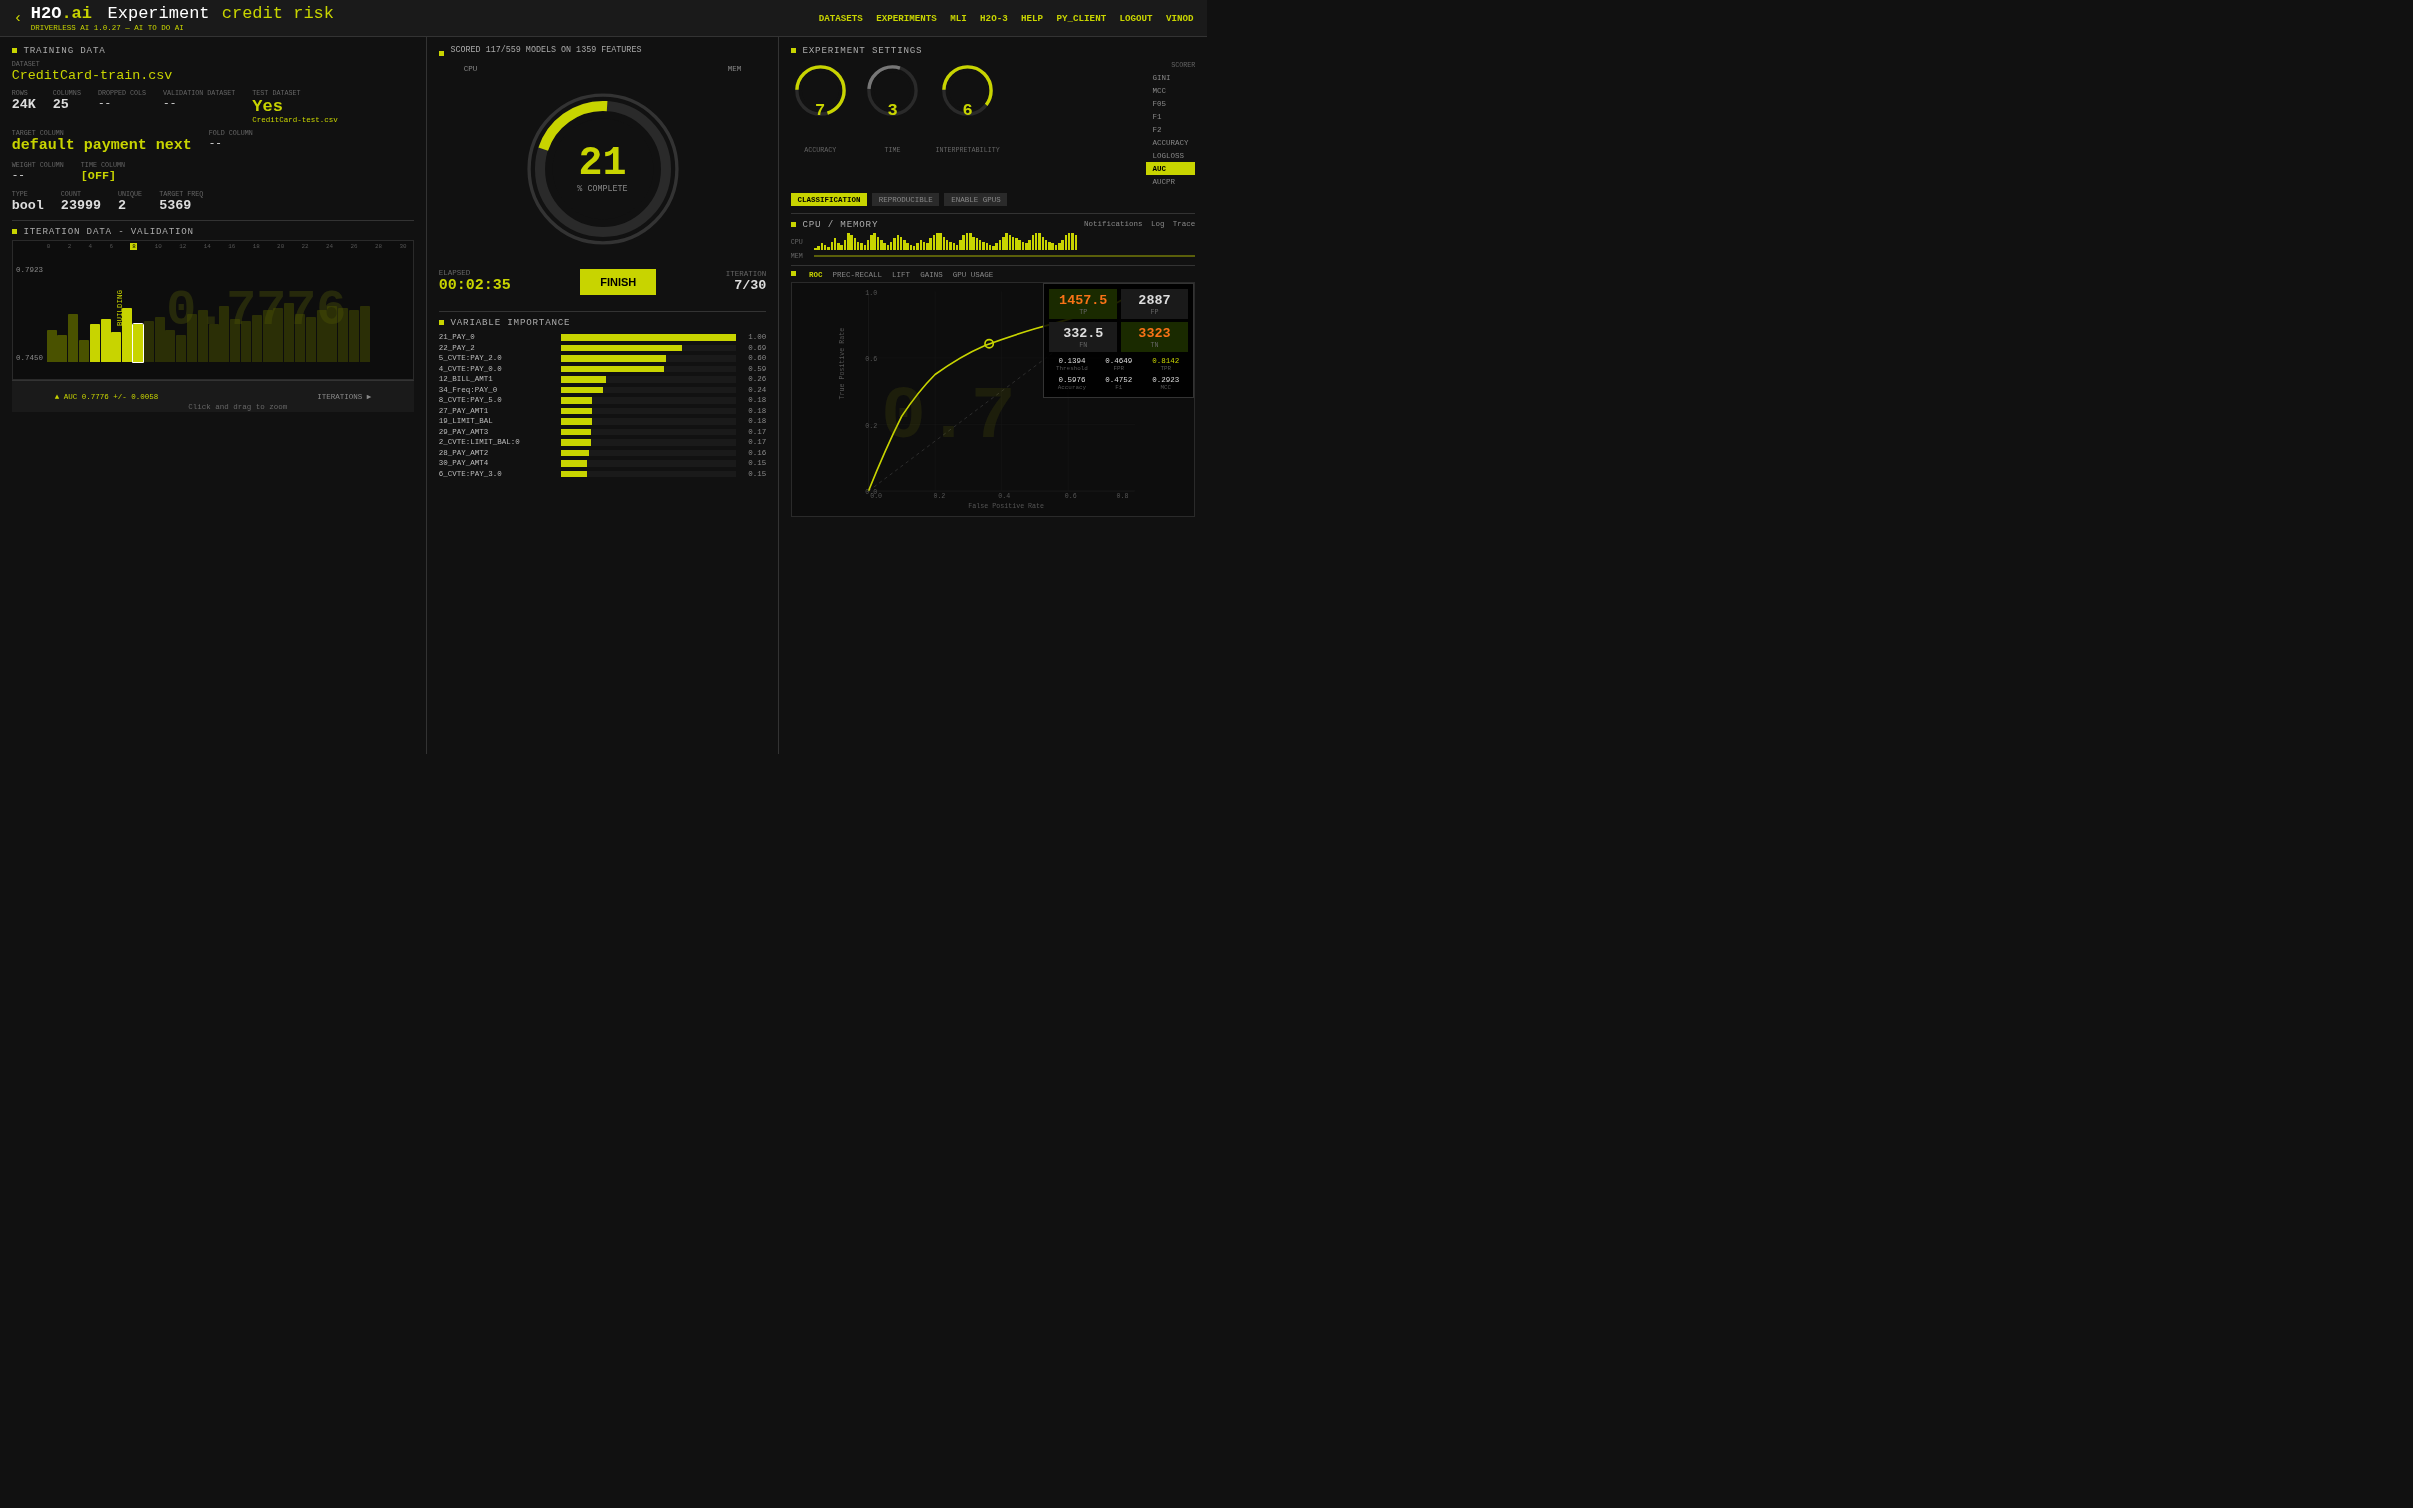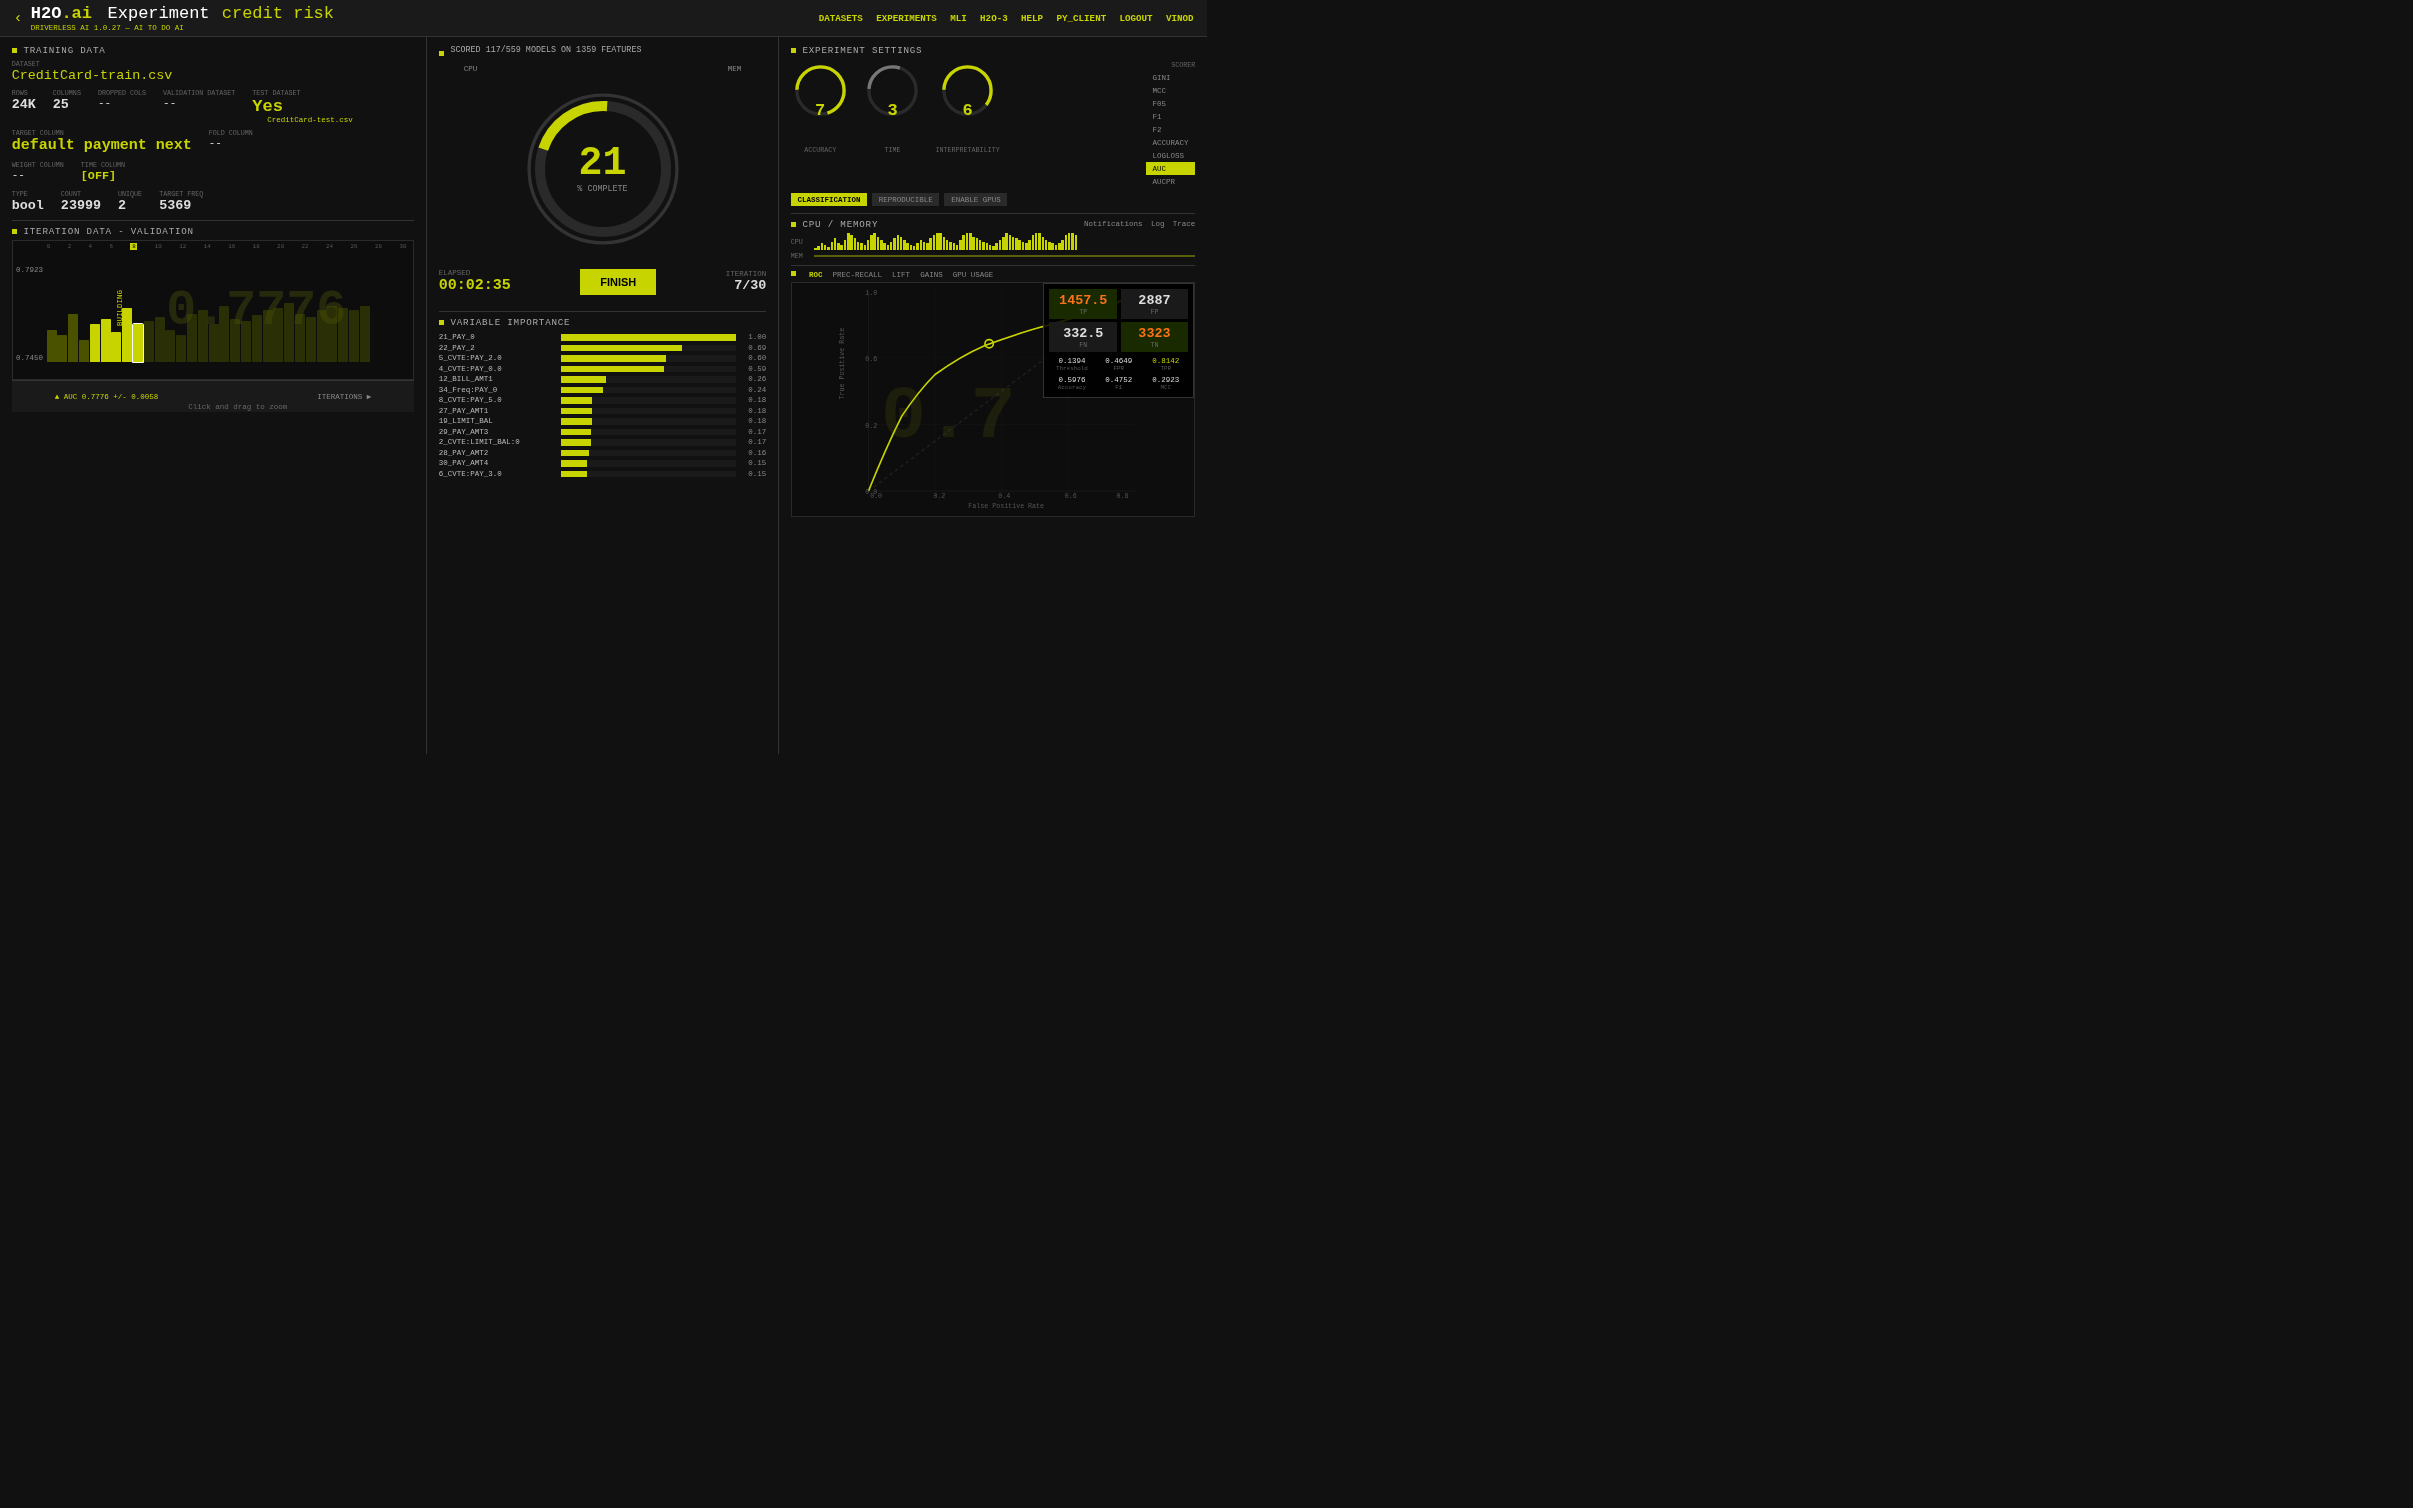--- a/index.html
+++ b/index.html
@@ -34,21 +34,21 @@
     .center-panel { width: 352px; padding: 8.4px 11.7px; border-right: 0.8px solid #333; }
     .right-panel { flex: 1; padding: 8.4px 11.7px; }
     .section-title { color: #aaa; font-size: 9.2px; text-transform: uppercase; letter-spacing: 0.8px; margin-bottom: 6.7px; border-bottom: 0.8px solid #333; padding-bottom: 3.4px; }
     .dataset-name { color: #c8d400; font-size: 13.4px; margin-bottom: 6.7px; }
     .meta-row { display: flex; gap: 17px; margin-bottom: 5px; }
     .meta-item { }
     .meta-key { color: #666; font-size: 6.7px; text-transform: uppercase; }
     .meta-val { color: #ddd; font-size: 13.4px; font-weight: bold; }
     .meta-val-small { color: #ddd; font-size: 11px; }
     .meta-val-yes { color: #c8d400; font-size: 17px; font-weight: bold; }
-    .meta-val-link { color: #c8d400; font-size: 7.5px; margin-left: 15px; }
+    .meta-val-link { color: #c8d400; font-size: 7.5px; }
     .target-col { color: #c8d400; font-size: 15px; font-weight: bold; margin-bottom: 1.7px; }
     .bottom-section { margin-top: 6.7px; border-top: 0.8px solid #333; padding-top: 5px; }
     
     .iter-chart-container { height: 140px; position: relative; background: #0d0d0d; border: 0.8px solid #2a2a2a; margin-top: 3.4px; }
     .chart-y-label { position: absolute; left: 3.4px; top: 25px; color: #888; font-size: 7.5px; }
     .chart-y-label-bottom { position: absolute; left: 3.4px; bottom: 17px; color: #888; font-size: 7.5px; }
     .big-auc { position: absolute; right: 67px; top: 50%; transform: translateY(-50%); color: rgba(180,200,0,0.15); font-size: 50px; font-weight: bold; }
     .iter-footer { background: #1a1a1a; padding: 1.7px 5px; display: flex; justify-content: center; align-items: center; border-top: 0.8px solid #333; gap: 30px; }
     .iter-footer-auc { color: #c8d400; font-size: 7.5px; }
     .iter-footer-zoom { color: #666; font-size: 7.5px; margin-top: 20px; }
@@ -70,21 +70,21 @@
     
     .var-imp-row { display: flex; align-items: center; margin-bottom: 2.5px; }
     .var-name { color: #bbb; font-size: 7.5px; width: 117px; }
     .var-bar-bg { flex: 1; height: 6.7px; background: #1a1a1a; margin: 0 5px; }
     .var-bar { height: 6.7px; background: #c8d400; }
     .var-score { color: #888; font-size: 7.5px; width: 25px; text-align: right; }
     .badge-row { display: flex; gap: 5px; margin-bottom: 5px; }
     .badge { background: #c8d400; color: #000; font-size: 7.5px; font-weight: bold; padding: 2.5px 6.7px; }
     .badge-dark { background: #2a2a2a; color: #888; font-size: 7.5px; padding: 2.5px 6.7px; }
     .scorer-item { padding: 2.5px 6.7px; color: #888; font-size: 7.5px; cursor: pointer; }
-    .scorer-item.active { background: #c8d400; color: #000; font-weight: normal; }
+    .scorer-item.active { background: #c8d400; color: #000; font-weight: bold; }
     .cpu-bar-row { display: flex; align-items: center; gap: 3.4px; margin-bottom: 1.7px; }
     .cpu-label { color: #666; font-size: 6.7px; width: 20px; }
     .cpu-bars { flex: 1; display: flex; align-items: flex-end; height: 17px; gap: 0.8px; overflow: hidden; }
     .roc-tabs { display: flex; gap: 10px; margin-bottom: 3.4px; }
     .roc-tab { color: #888; font-size: 7.5px; cursor: pointer; }
     .roc-tab.active { color: #c8d400; font-weight: bold; }
     .roc-area { position: relative; height: 235px; background: #0d0d0d; border: 0.8px solid #2a2a2a; }
     .roc-overlay { position: absolute; right: 0; top: 0; background: rgba(0,0,0,0.85); border: 0.8px solid #333; padding: 5px; width: 151px; }
     .confusion-row { display: flex; gap: 3.4px; margin-bottom: 3.4px; }
     .confusion-cell { flex: 1; background: #1a2a00; padding: 3.4px; text-align: center; }

